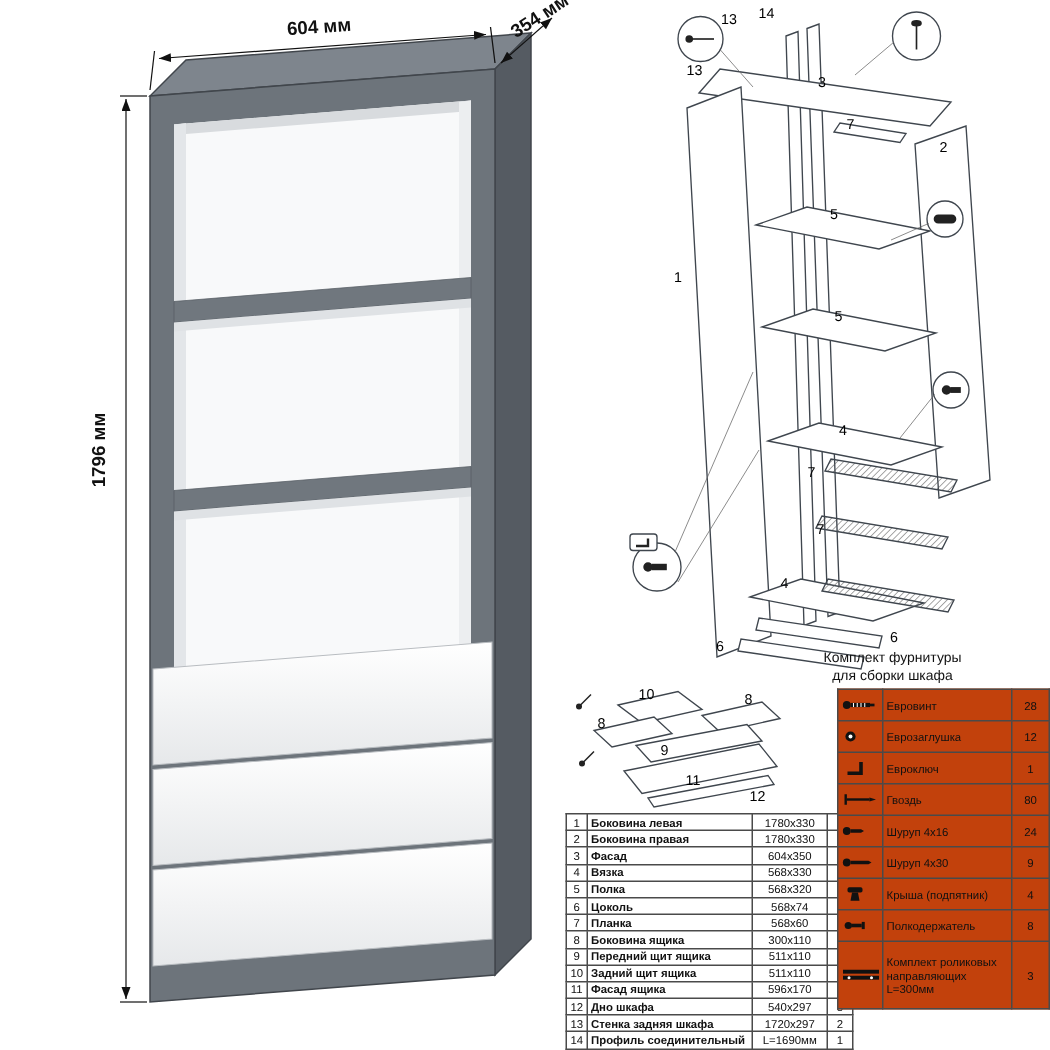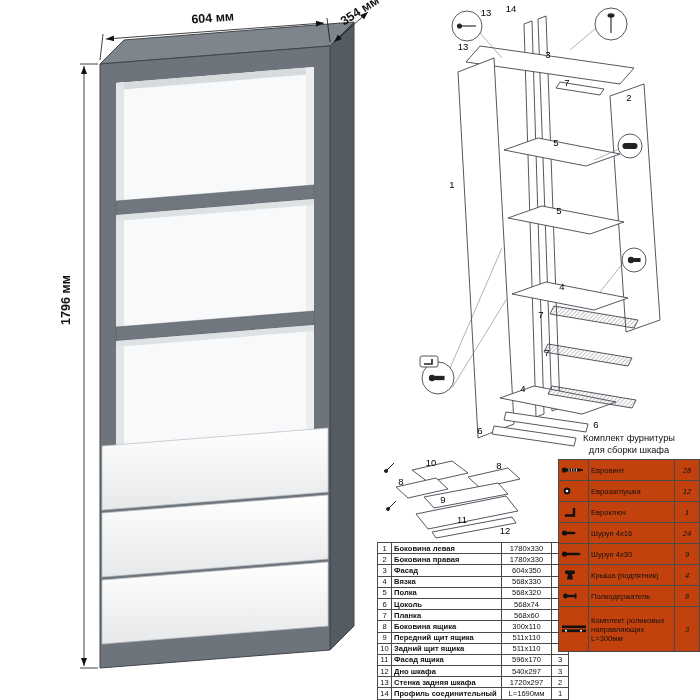--- a/index.html
+++ b/index.html
@@ -16,33 +16,33 @@
     position:absolute;left:377px;top:542px;width:191px;background:#fff;
     border-collapse:collapse;table-layout:fixed;font-size:7.6px;
   }
   .parts-table td{
     border:1px solid #4a4a4a;padding:0 2px;height:10.2px;line-height:9px;
     white-space:nowrap;overflow:hidden;text-align:center;
   }
   .parts-table td.name{text-align:left;font-weight:bold;}
   
   .hw-title{
-    position:absolute;left:558px;top:433px;width:142px;text-align:center;
+    position:absolute;left:524px;top:433px;width:142px;text-align:center;
     font-size:9.3px;line-height:11.5px;color:#111;
   }
   .hw-table{
     position:absolute;left:558px;top:459px;width:141px;background:#c2410c;
     border-collapse:collapse;table-layout:fixed;font-size:7.6px;
   }
   .hw-table td{
     border:1px solid #4a4a4a;padding:0 2px;height:20px;overflow:hidden;
     vertical-align:middle;
   }
   .hw-table td.icon{text-align:center;}
-  .hw-table td.qty{text-align:center;font-style:italic;}
+  .hw-table td.qty{text-align:center;}
   .hw-table tr.tall td{height:44px;}
   .hw-table tr.tall td.name{white-space:normal;line-height:9px;}
   .hwicon{display:inline-block;vertical-align:middle;}
 </style>
 </head>
 <body>
 
 <svg class="layer" width="700" height="700" viewBox="0 0 700 700">
   <defs>
     <marker id="arrE" markerWidth="9" markerHeight="8" refX="8" refY="3" orient="auto" markerUnits="userSpaceOnUse">
@@ -342,20 +342,29 @@
     </tr>
     <tr>
       <td class="icon"><span class="hwicon"><svg width="26" height="12" viewBox="0 0 26 12">
               <path d="M4 9.5 H13 V2" fill="none" stroke="#111" stroke-width="2.4"></path>
             </svg></span></td>
       <td class="name">Евроключ</td>
       <td class="qty">1</td>
     </tr>
     <tr>
       <td class="icon"><span class="hwicon"><svg width="26" height="12" viewBox="0 0 26 12">
+              <rect x="2" y="2.5" width="1.6" height="7" fill="#111"></rect>
+              <rect x="3.6" y="5.2" width="15" height="1.6" fill="#111"></rect>
+              <path d="M18.6 4.6 L23 6 L18.6 7.4 Z" fill="#111"></path>
+            </svg></span></td>
+      <td class="name">Гвоздь</td>
+      <td class="qty">80</td>
+    </tr>
+    <tr>
+      <td class="icon"><span class="hwicon"><svg width="26" height="12" viewBox="0 0 26 12">
               <circle cx="3.5" cy="6" r="2.6" fill="#111"></circle>
               <path d="M6 4.8 H13 L15 6 L13 7.2 H6 Z" fill="#111"></path>
             </svg></span></td>
       <td class="name">Шуруп 4x16</td>
       <td class="qty">24</td>
     </tr>
     <tr>
       <td class="icon"><span class="hwicon"><svg width="26" height="12" viewBox="0 0 26 12">
               <circle cx="3.5" cy="6" r="2.6" fill="#111"></circle>
               <path d="M6 4.8 H18 L20 6 L18 7.2 H6 Z" fill="#111"></path>

